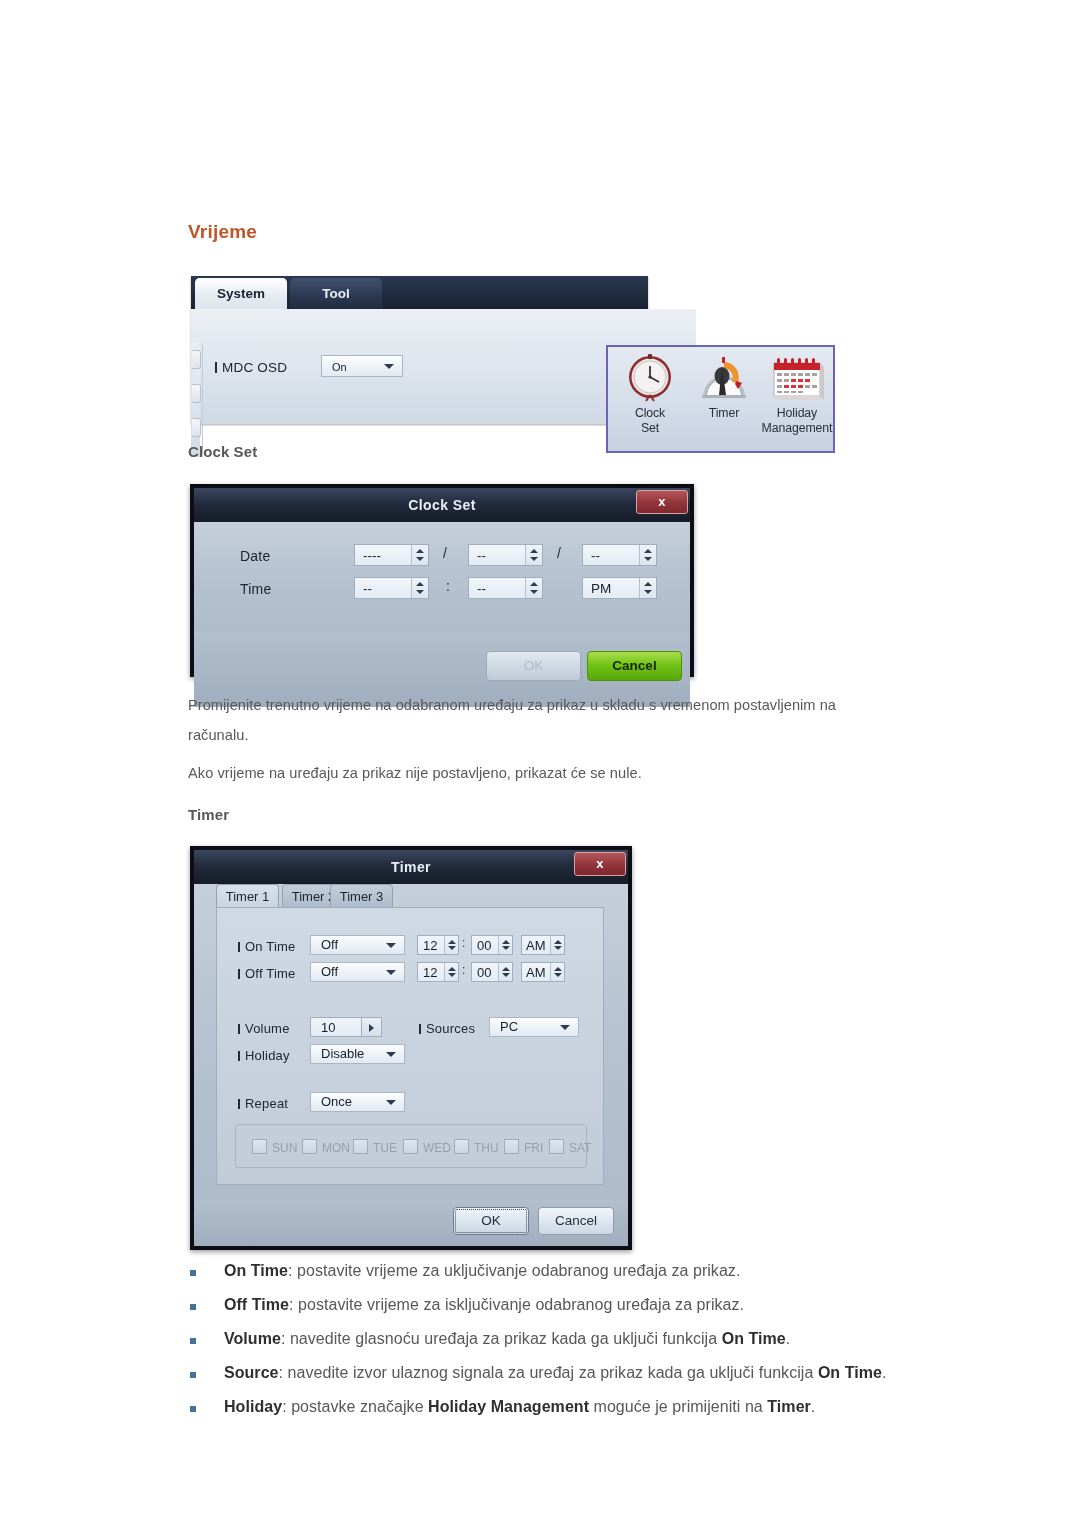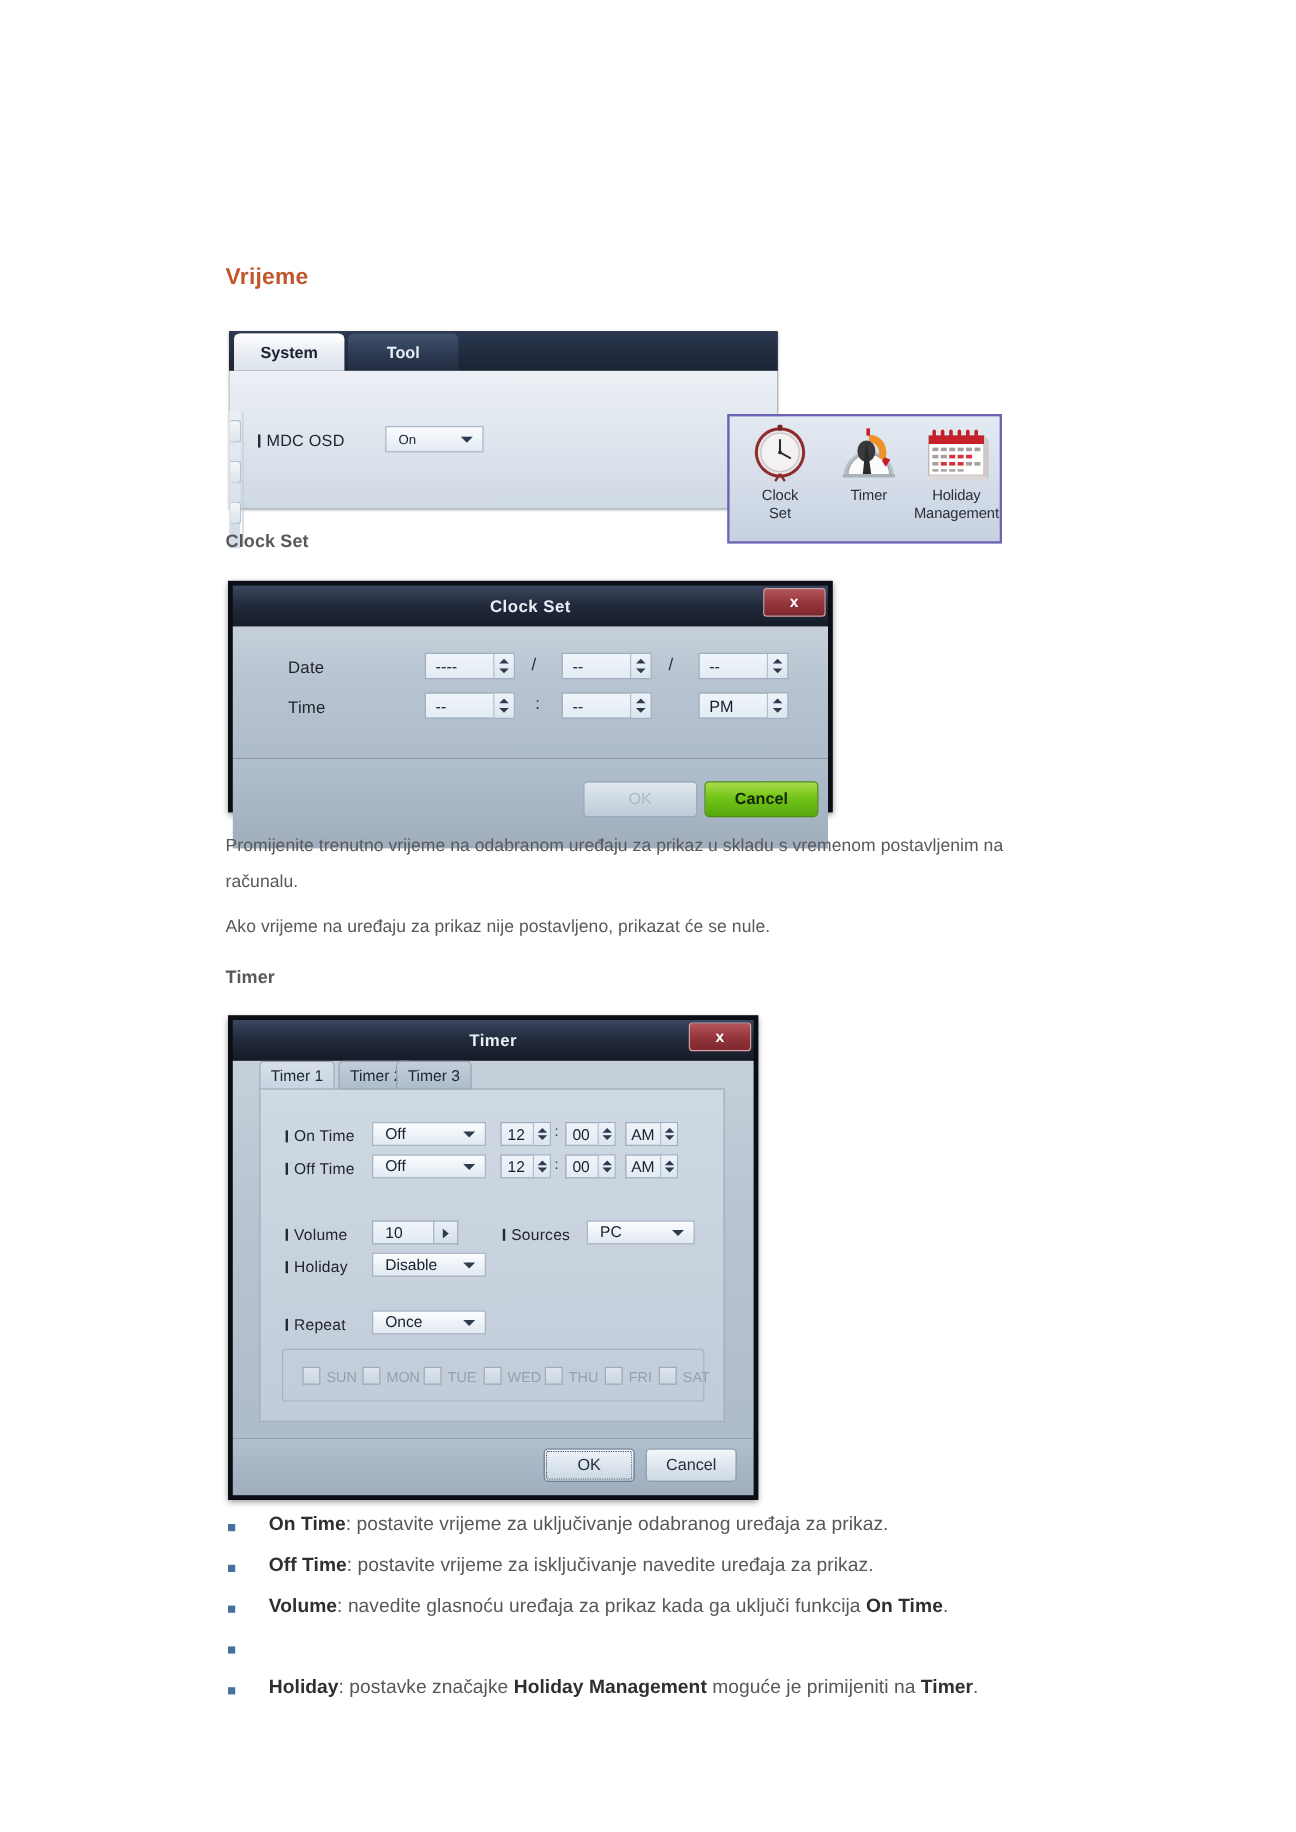--- a/index.html
+++ b/index.html
@@ -57,20 +57,21 @@
     box-shadow:inset 0 1px 0 #fff;
   }
   .rb-tab.inactive{
     left:99px;width:92px;
     background:linear-gradient(180deg,#41526e 0%,#2b3850 60%,#222c3e 100%);
     color:#e8eef6;
   }
   .rb-body{
     position:absolute;left:0;top:33px;width:457px;height:115px;
     background:linear-gradient(180deg,#ecf0f5 0%,#dfe6ee 45%,#cfd9e4 100%);
+    padding-left:48px;
   }
   
   .rb-cut{position:absolute;left:0;top:33px;width:9px;height:115px;
     background:linear-gradient(180deg,#e9eef4,#d2dbe6);}
   .rb-cut i{position:absolute;left:1px;width:9px;height:19px;display:block;
     background:linear-gradient(180deg,#f4f7fa,#dbe3ec);
     border:1px solid #b7c2d0;border-left:none;border-radius:0 3px 3px 0;box-sizing:border-box;}
   .rb-cut i:nth-child(1){top:8px}
   .rb-cut i:nth-child(2){top:42px}
   .rb-cut i:nth-child(3){top:76px}
@@ -500,28 +501,29 @@
     </div>
   </div>
 
   <div class="bullets">
     <div class="bul">
       <span class="dot"></span>
       <span class="txt"><b>On Time</b><span>: postavite vrijeme za uključivanje odabranog uređaja za prikaz.</span></span>
     </div>
     <div class="bul">
       <span class="dot"></span>
-      <span class="txt"><b>Off Time</b><span>: postavite vrijeme za isključivanje navedite uređaja za prikaz.</span></span>
+      <span class="txt"><b>Off Time</b><span>: postavite vrijeme za isključivanje odabranog uređaja za prikaz.</span></span>
     </div>
     <div class="bul">
       <span class="dot"></span>
       <span class="txt"><b>Volume</b><span>: navedite glasnoću uređaja za prikaz kada ga uključi funkcija </span><b>On Time</b><span>.</span></span>
     </div>
     <div class="bul">
       <span class="dot"></span>
+      <span class="txt"><b>Source</b><span>: navedite izvor ulaznog signala za uređaj za prikaz kada ga uključi funkcija </span><b>On Time</b><span>.</span></span>
     </div>
     <div class="bul">
       <span class="dot"></span>
       <span class="txt"><b>Holiday</b><span>: postavke značajke </span><b>Holiday Management</b><span> moguće je primijeniti na </span><b>Timer</b><span>.</span></span>
     </div>
   </div>
 
 </div>
 
 </body></html>

